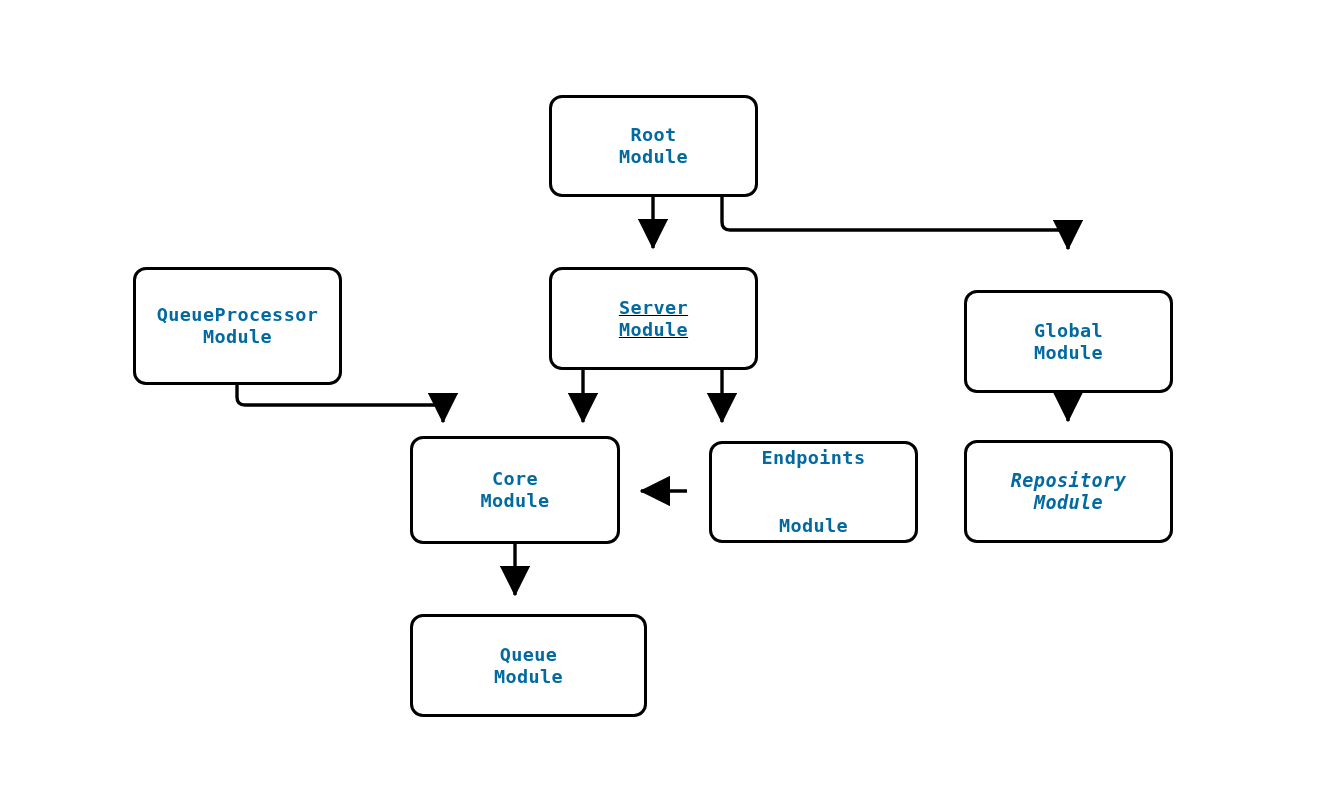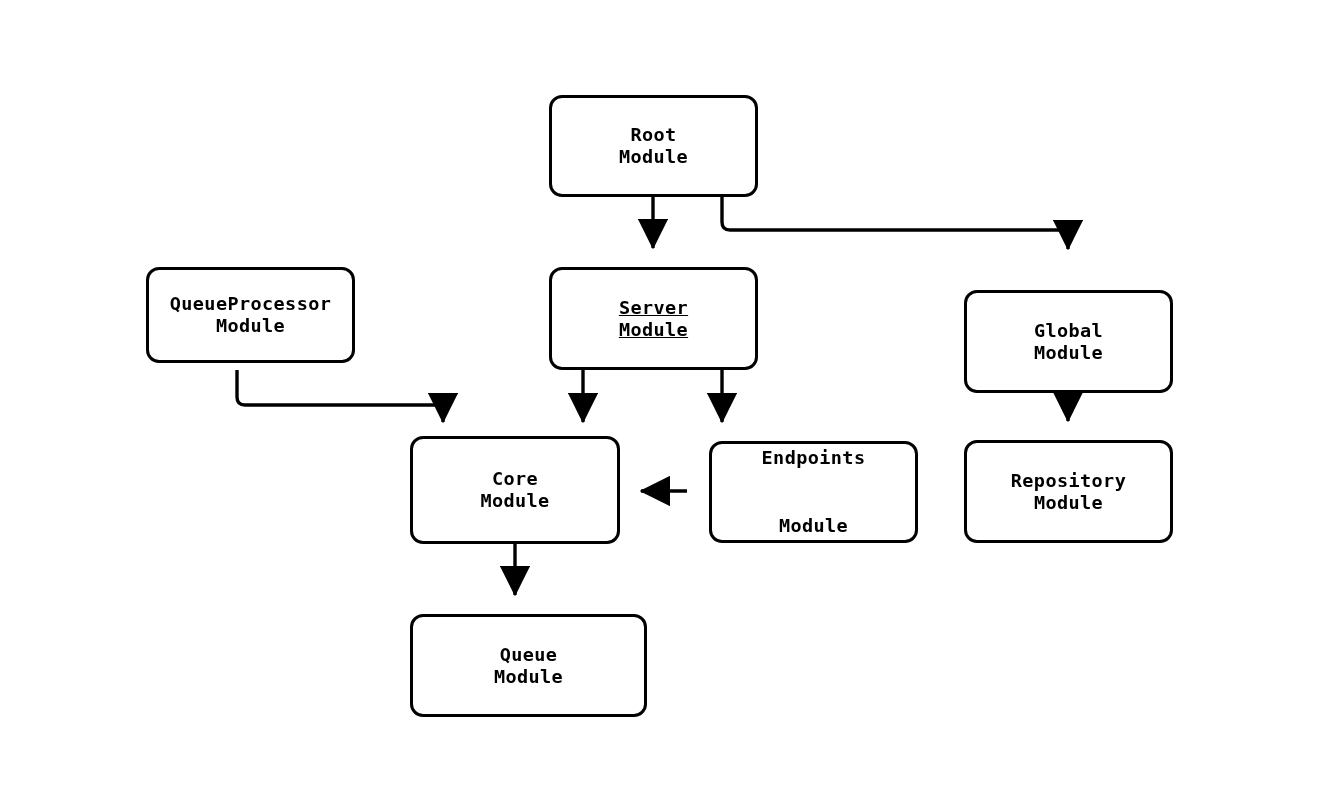--- a/index.html
+++ b/index.html
@@ -37,21 +37,21 @@
     flex-direction: column;
     align-items: center;
     justify-content: center;
     z-index: 2;
   }
   .node-line {
     font-family: "DejaVu Sans Mono", "Liberation Mono", monospace;
     font-size: 18.5px;
     font-weight: 700;
     line-height: 22px;
-    color: #000000;
+    color: #0369a1;
     letter-spacing: 0.4px;
     white-space: pre;
     text-align: center;
   }
 </style>
 </head>
 <body>
 
 <div id="diagram-canvas">
 
@@ -74,41 +74,41 @@
         <path d="M 1068 371 L 1068 421" stroke="#000000" marker-end="url(#arrow-head)"></path>
         <path d="M 515 543 L 515 595" stroke="#000000" marker-end="url(#arrow-head)"></path>
       </g>
   </svg>
 
   <div id="nodes-group">
       <div class="node" style="left: 549px; top: 95px; width: 209px; height: 102px; border-color: rgb(0, 0, 0); background: rgb(255, 255, 255);">
         <div class="node-line">Root</div>
         <div class="node-line">Module</div>
       </div>
-      <div class="node" style="left: 146px; top: 267px; width: 209px; height: 96px; border-color: rgb(0, 0, 0); background: rgb(255, 255, 255);">
+      <div class="node" style="left: 133px; top: 267px; width: 209px; height: 118px; border-color: rgb(0, 0, 0); background: rgb(255, 255, 255);">
         <div class="node-line">QueueProcessor</div>
         <div class="node-line">Module</div>
       </div>
       <div class="node" style="left: 549px; top: 267px; width: 209px; height: 103px; border-color: rgb(0, 0, 0); background: rgb(255, 255, 255); text-decoration: underline;">
         <div class="node-line">Server</div>
         <div class="node-line">Module</div>
       </div>
       <div class="node" style="left: 964px; top: 268px; width: 209px; height: 103px; border-color: rgb(0, 0, 0); background: rgb(255, 255, 255); margin-top: 22px;">
         <div class="node-line">Global</div>
         <div class="node-line">Module</div>
       </div>
       <div class="node" style="left: 410px; top: 436px; width: 210px; height: 108px; border-color: rgb(0, 0, 0); background: rgb(255, 255, 255);">
         <div class="node-line">Core</div>
         <div class="node-line">Module</div>
       </div>
       <div class="node" style="left: 709px; top: 441px; width: 209px; height: 102px; border-color: rgb(0, 0, 0); background: rgb(255, 255, 255); gap: 46px;">
         <div class="node-line">Endpoints</div>
         <div class="node-line">Module</div>
       </div>
-      <div class="node" style="left: 964px; top: 440px; width: 209px; height: 103px; border-color: rgb(0, 0, 0); background: rgb(255, 255, 255);">
+      <div class="node" style="left: 964px; top: 440px; width: 209px; height: 103px; border-color: rgb(0, 0, 0); background: rgb(255, 255, 255); font-style: italic;">
         <div class="node-line">Repository</div>
         <div class="node-line">Module</div>
       </div>
       <div class="node" style="left: 410px; top: 614px; width: 237px; height: 103px; border-color: rgb(0, 0, 0); background: rgb(255, 255, 255);">
         <div class="node-line">Queue</div>
         <div class="node-line">Module</div>
       </div>
     </div>
 
 </div>

